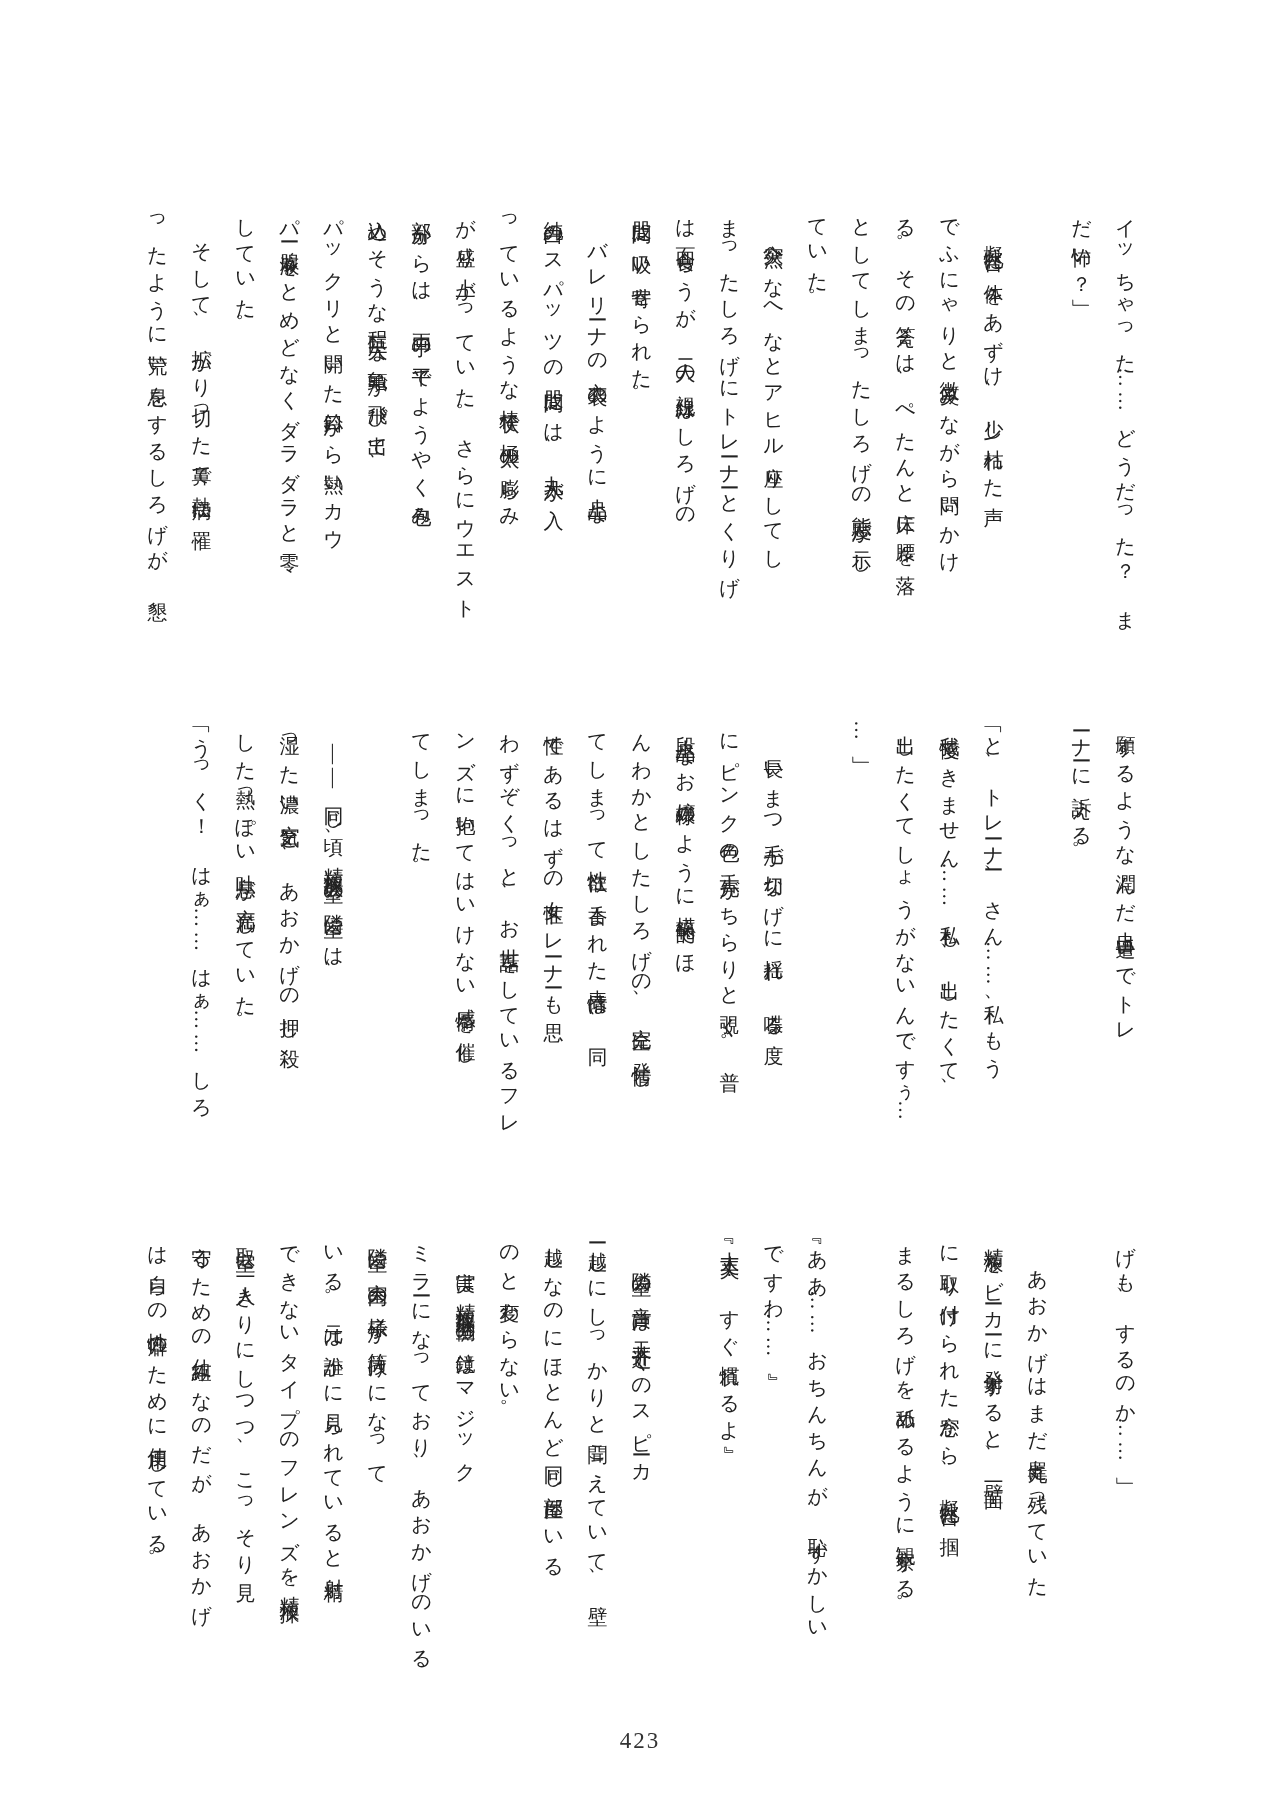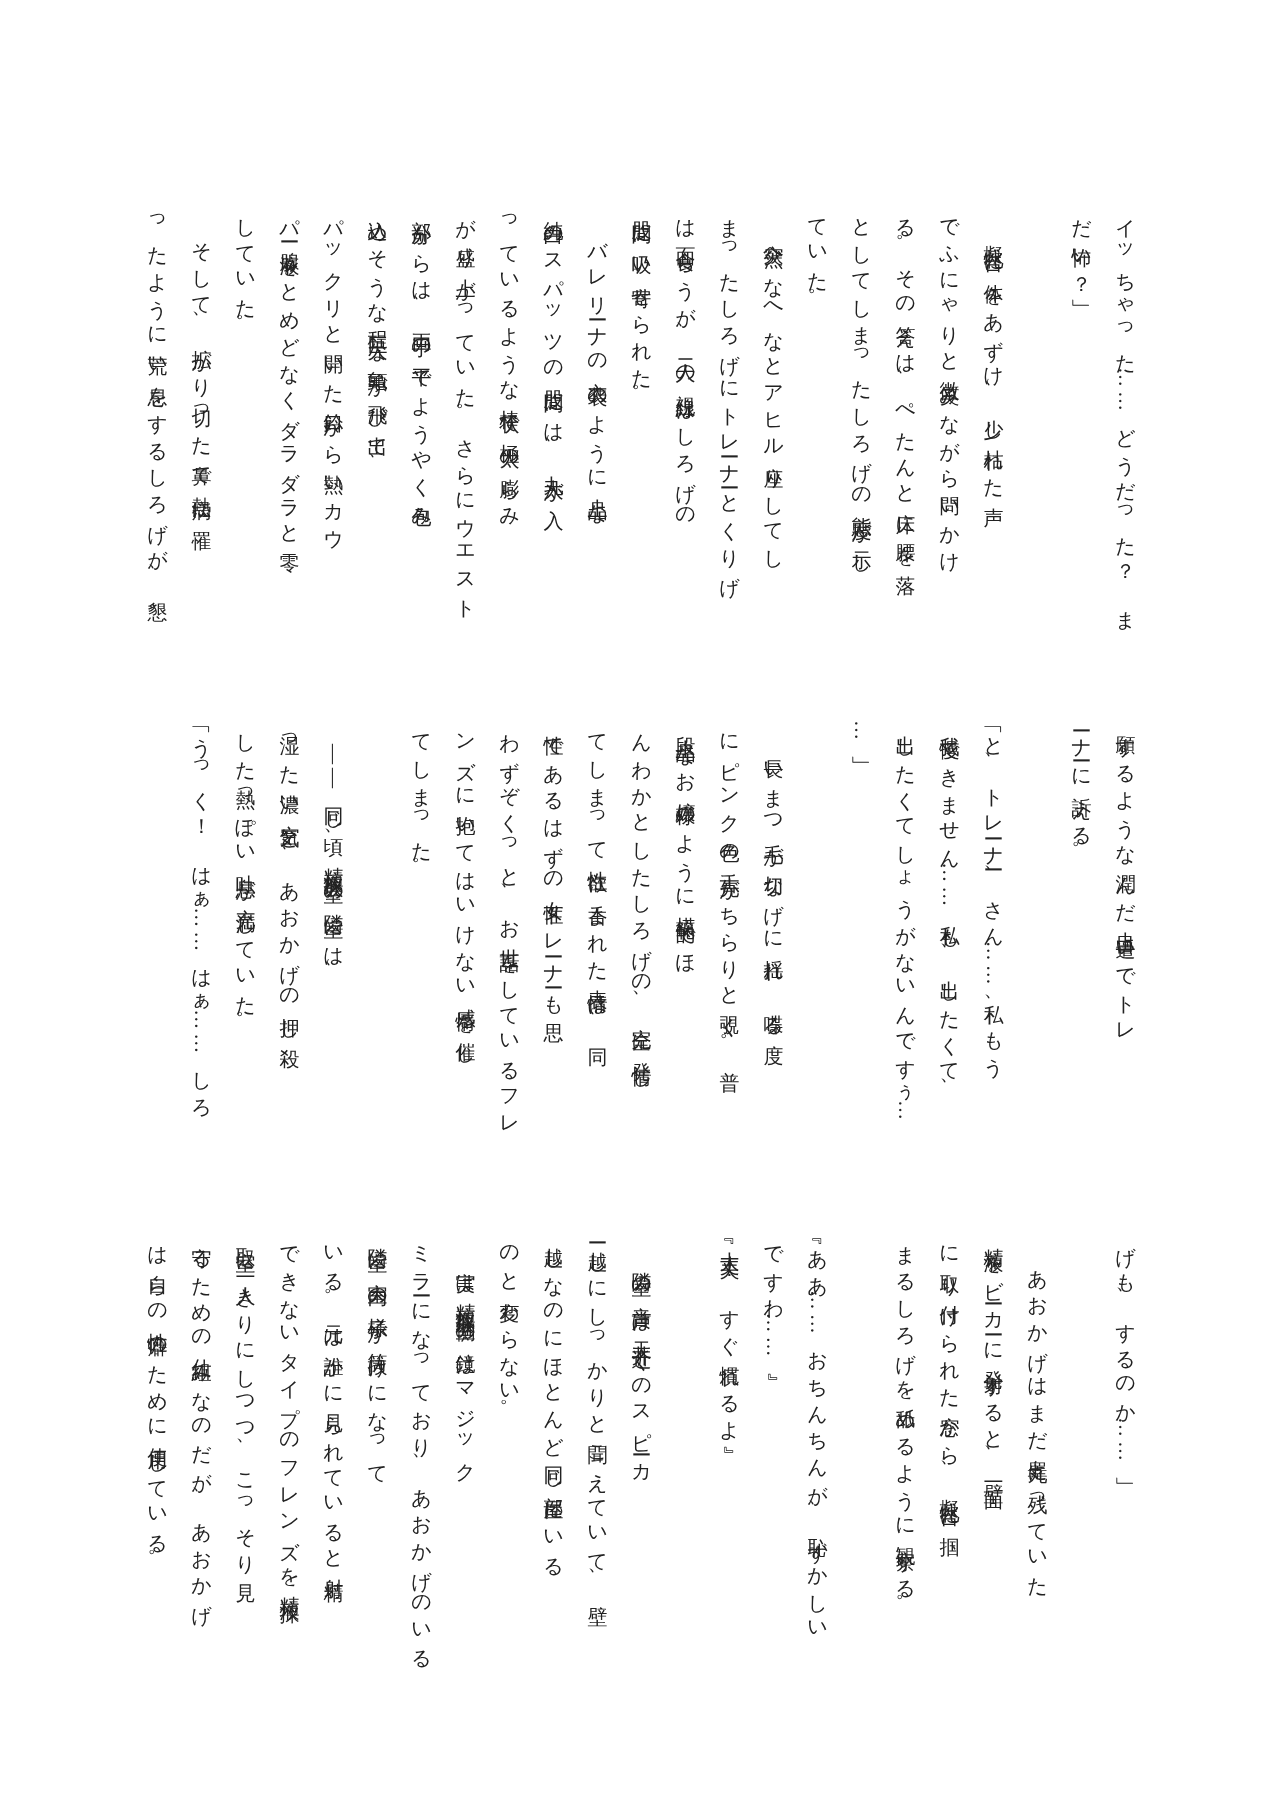--- a/index.html
+++ b/index.html
@@ -113,13 +113,14 @@
       <div class="col">のと変わらない。</div>
       <div class="col">　実は精液採取室側の鏡はマジック</div>
       <div class="col">ミラーになっており、あおかげのいる</div>
       <div class="col">隣室に室内の様子が筒抜けになって</div>
       <div class="col">いる。元は誰かに見られていると射精</div>
       <div class="col">できないタイプのフレンズを精液採</div>
       <div class="col">取室に一人きりにしつつ、こっそり見</div>
       <div class="col">守るための仕組みなのだが、あおかげ</div>
       <div class="col">は自らの性癖のために使用している。</div>
     </div>
+  <div class="page-number">423</div>
 </div>
 
 </body></html>

